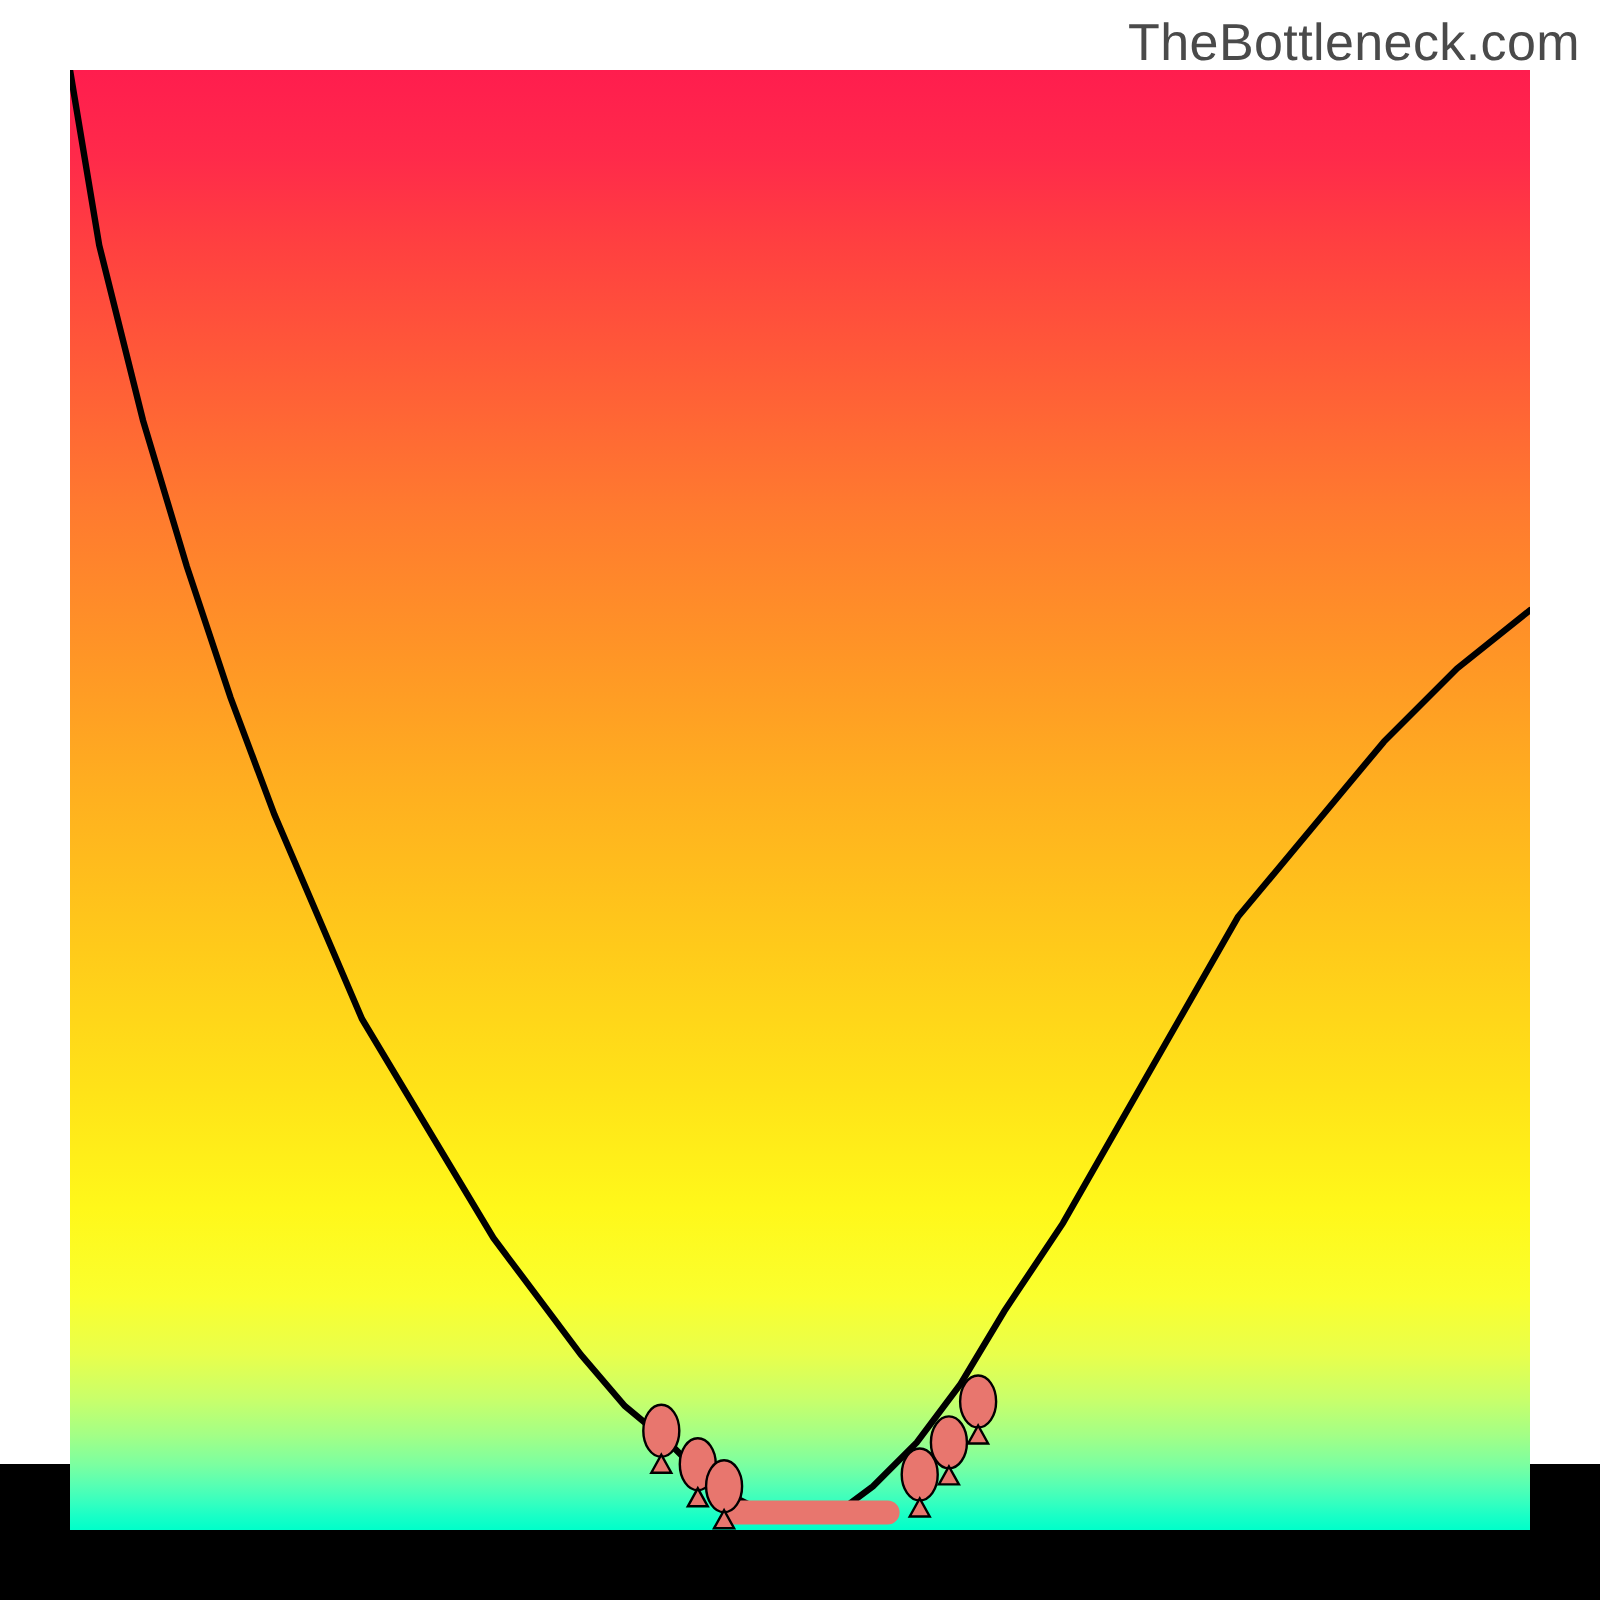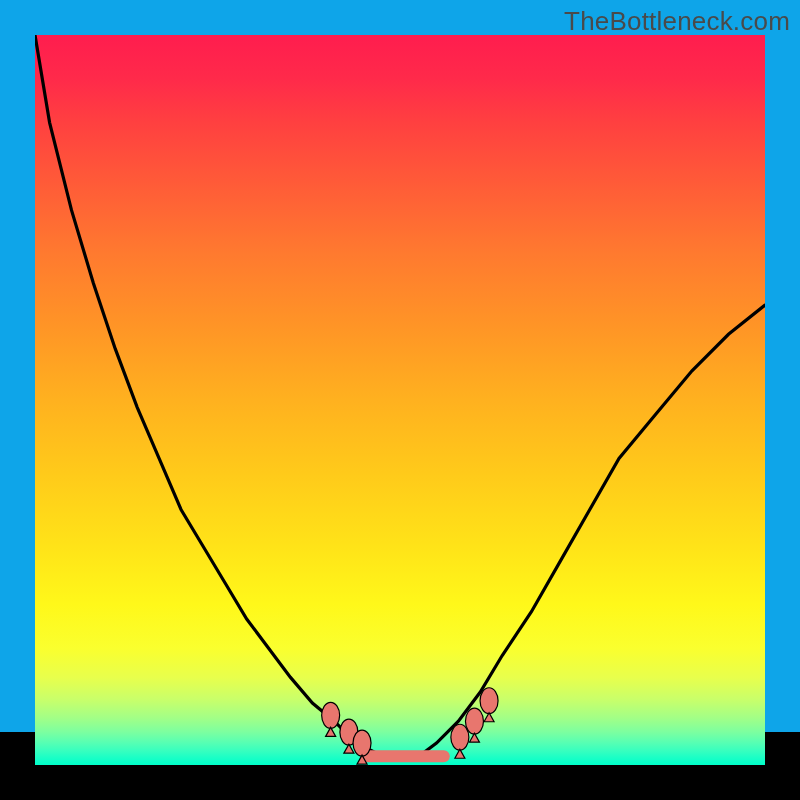--- a/index.html
+++ b/index.html
@@ -8,21 +8,21 @@
     width: 800px;
     height: 800px;
     overflow: hidden;
     background: #000;
     font-family: Arial, Helvetica, sans-serif;
   }
   .outer {
     position: relative;
     width: 800px;
     height: 732px;
-    background: #0ea5e9;
+    background: #ffffff;
   }
   .watermark {
     position: absolute;
     top: 6px;
     right: 10px;
     color: #4a4a4a;
     font-size: 26px;
     font-weight: 500;
     letter-spacing: 0.2px;
     z-index: 50;

